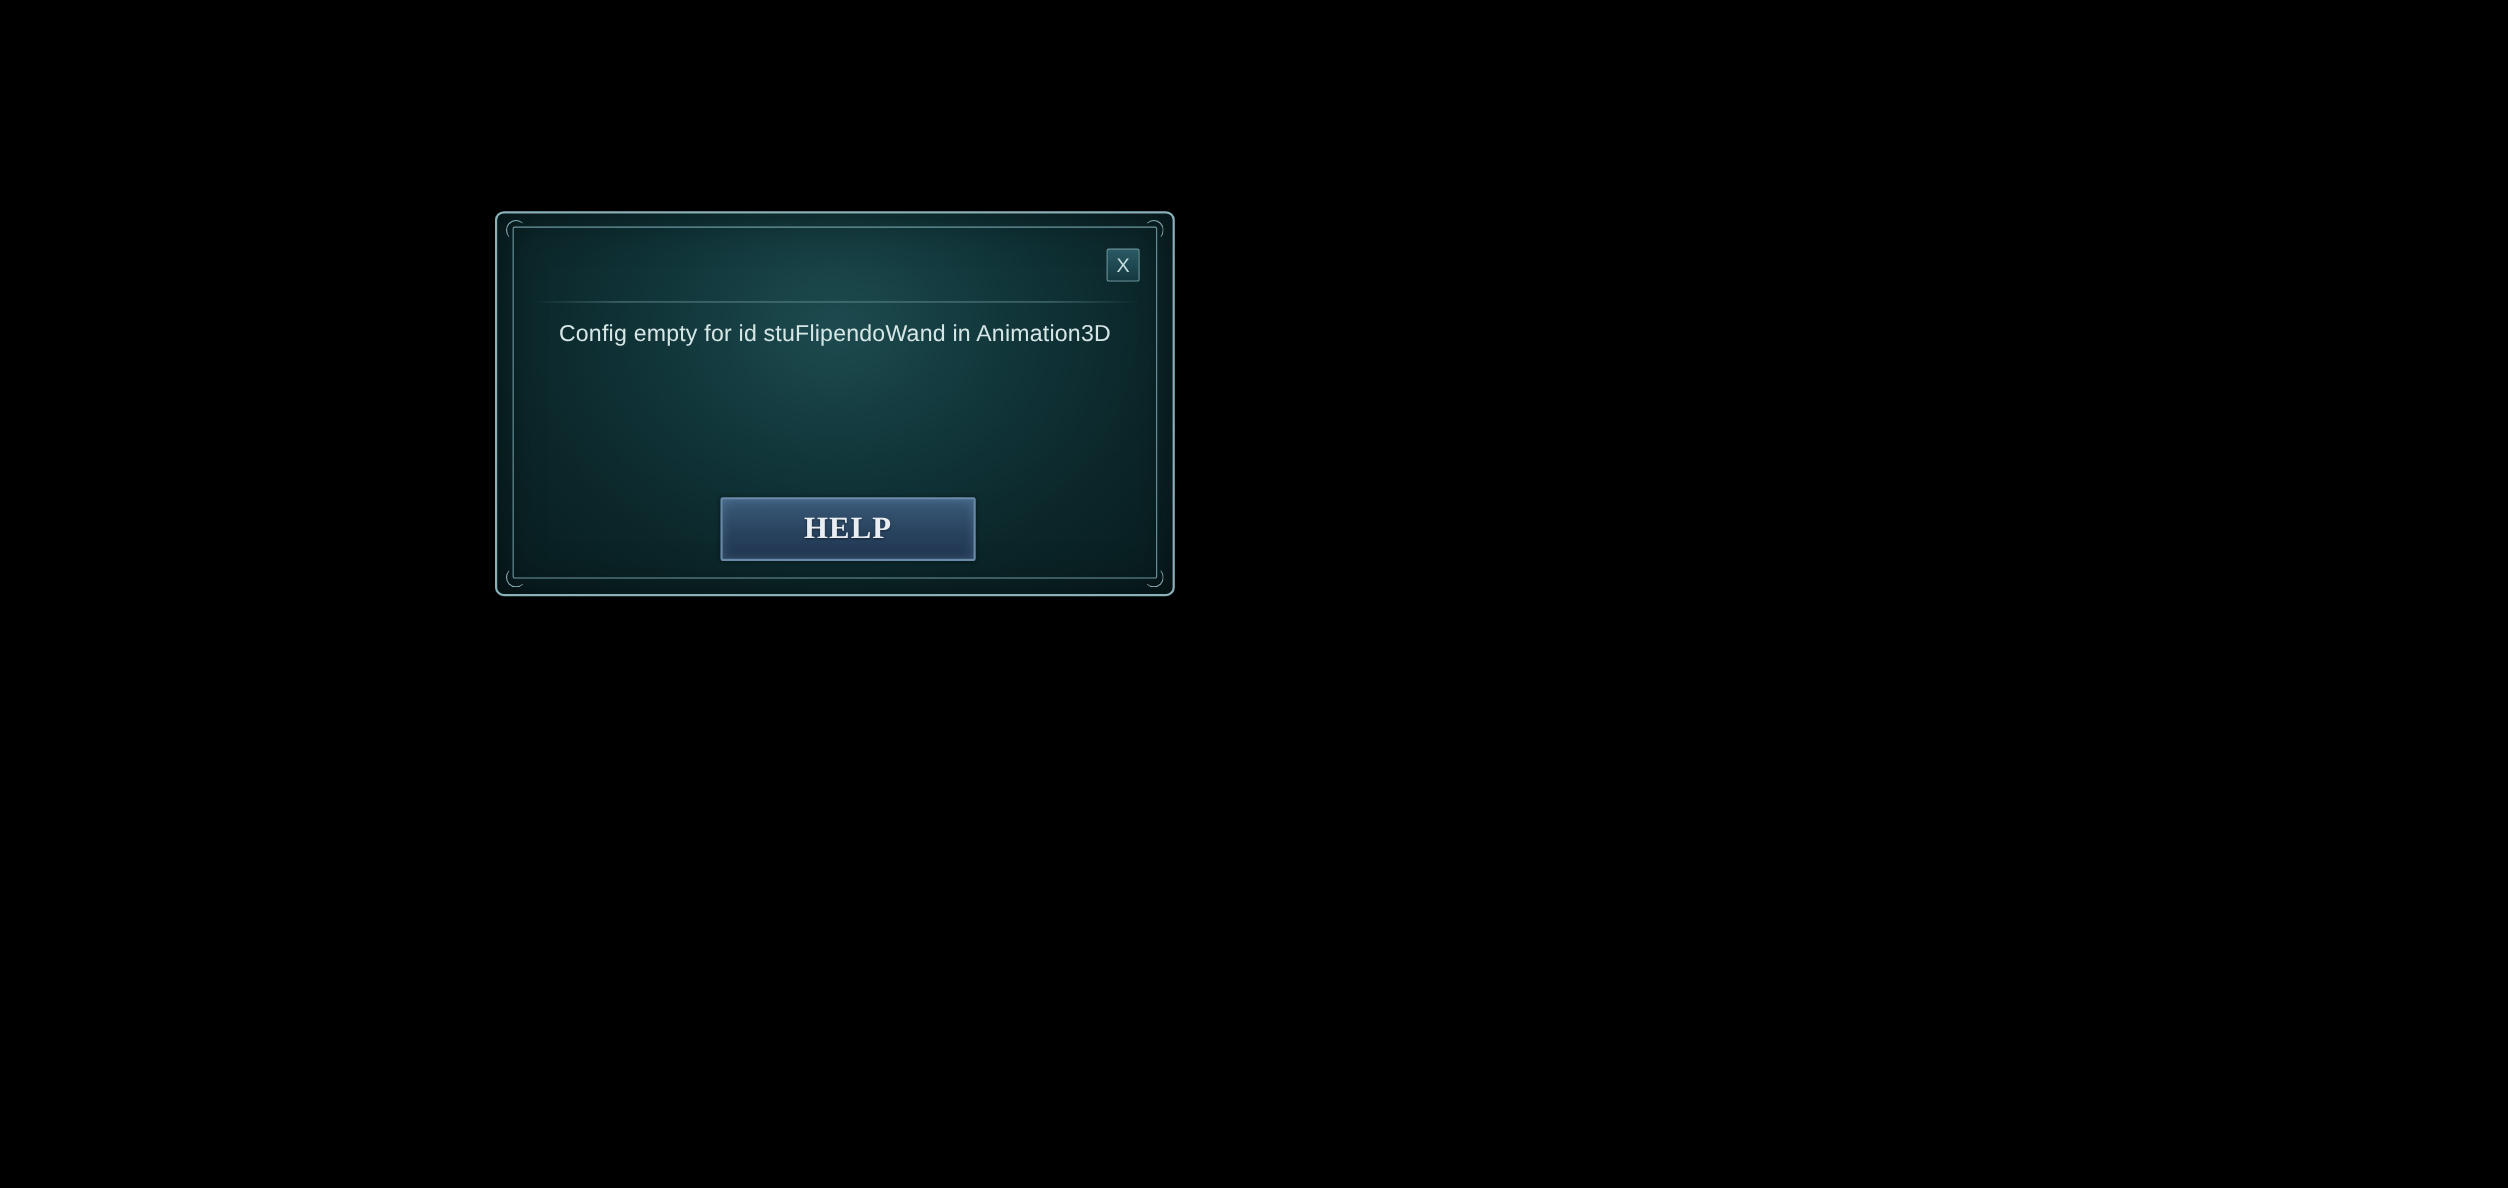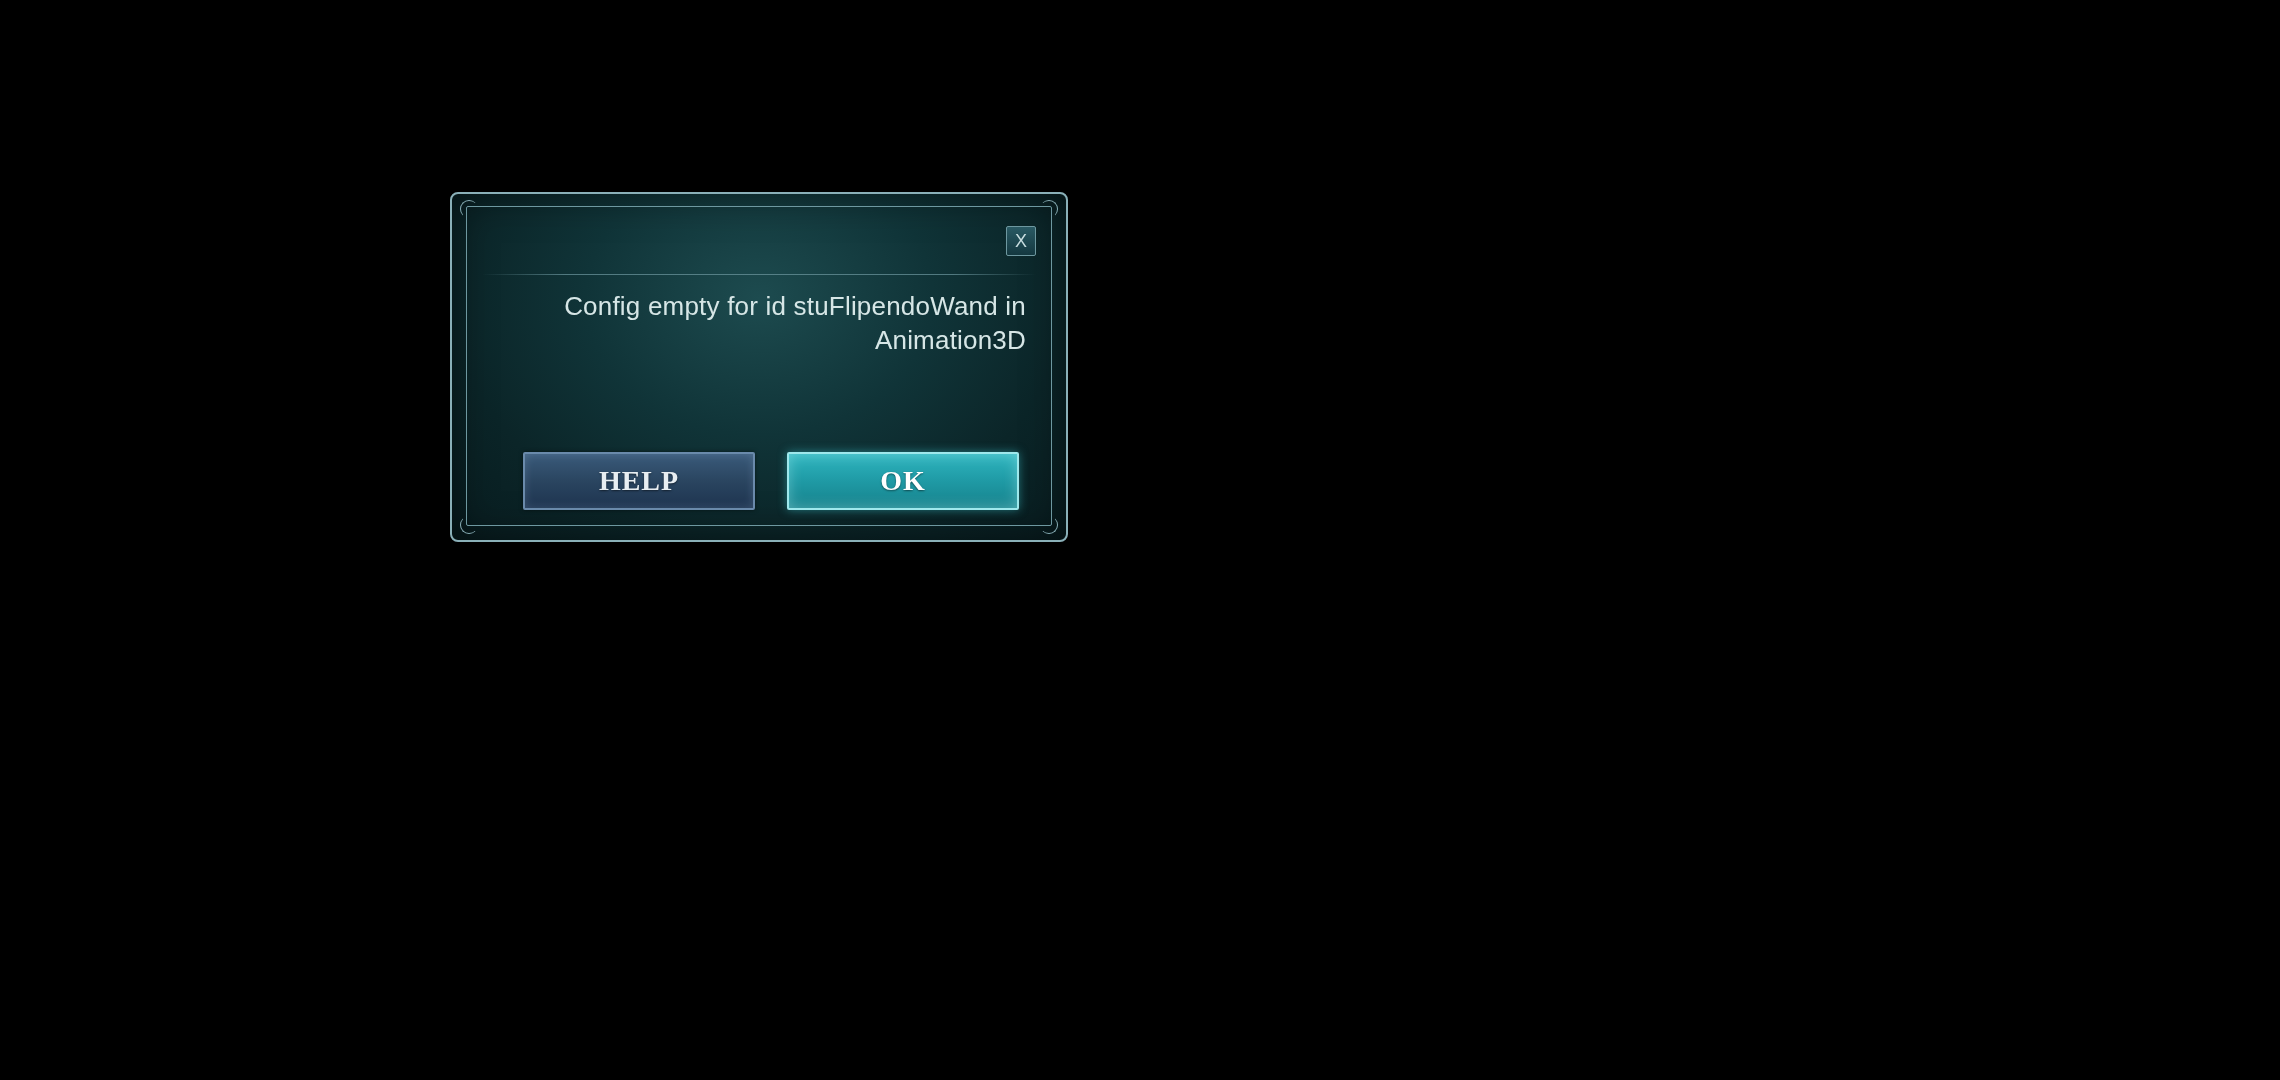--- a/index.html
+++ b/index.html
@@ -102,23 +102,23 @@
     text-align: center;
     cursor: pointer;
     font-family: Arial, sans-serif;
     border-radius: 2px;
   }
   .dialog-message {
     position: absolute;
     top: 96px;
     left: 40px;
     right: 40px;
-    text-align: right;
+    text-align: center;
     color: #d6e6e6;
-    font-size: 26px;
+    font-size: 21px;
     line-height: 1.3;
     font-family: "Segoe UI", Arial, sans-serif;
     font-weight: 300;
     letter-spacing: 0.2px;
   }
   .button-row {
     position: absolute;
     bottom: 30px;
     left: 0;
     width: 100%;
@@ -167,15 +167,14 @@
   <div class="corner br"></div>
 
   <div class="title-divider"></div>
 
   <div class="close-button">X</div>
 
   <div class="dialog-message">Config empty for id stuFlipendoWand in Animation3D</div>
 
   <div class="button-row">
     <button class="game-button help">HELP</button>
-    <button class="game-button ok">OK</button>
   </div>
 </div>
 
 </body></html>

